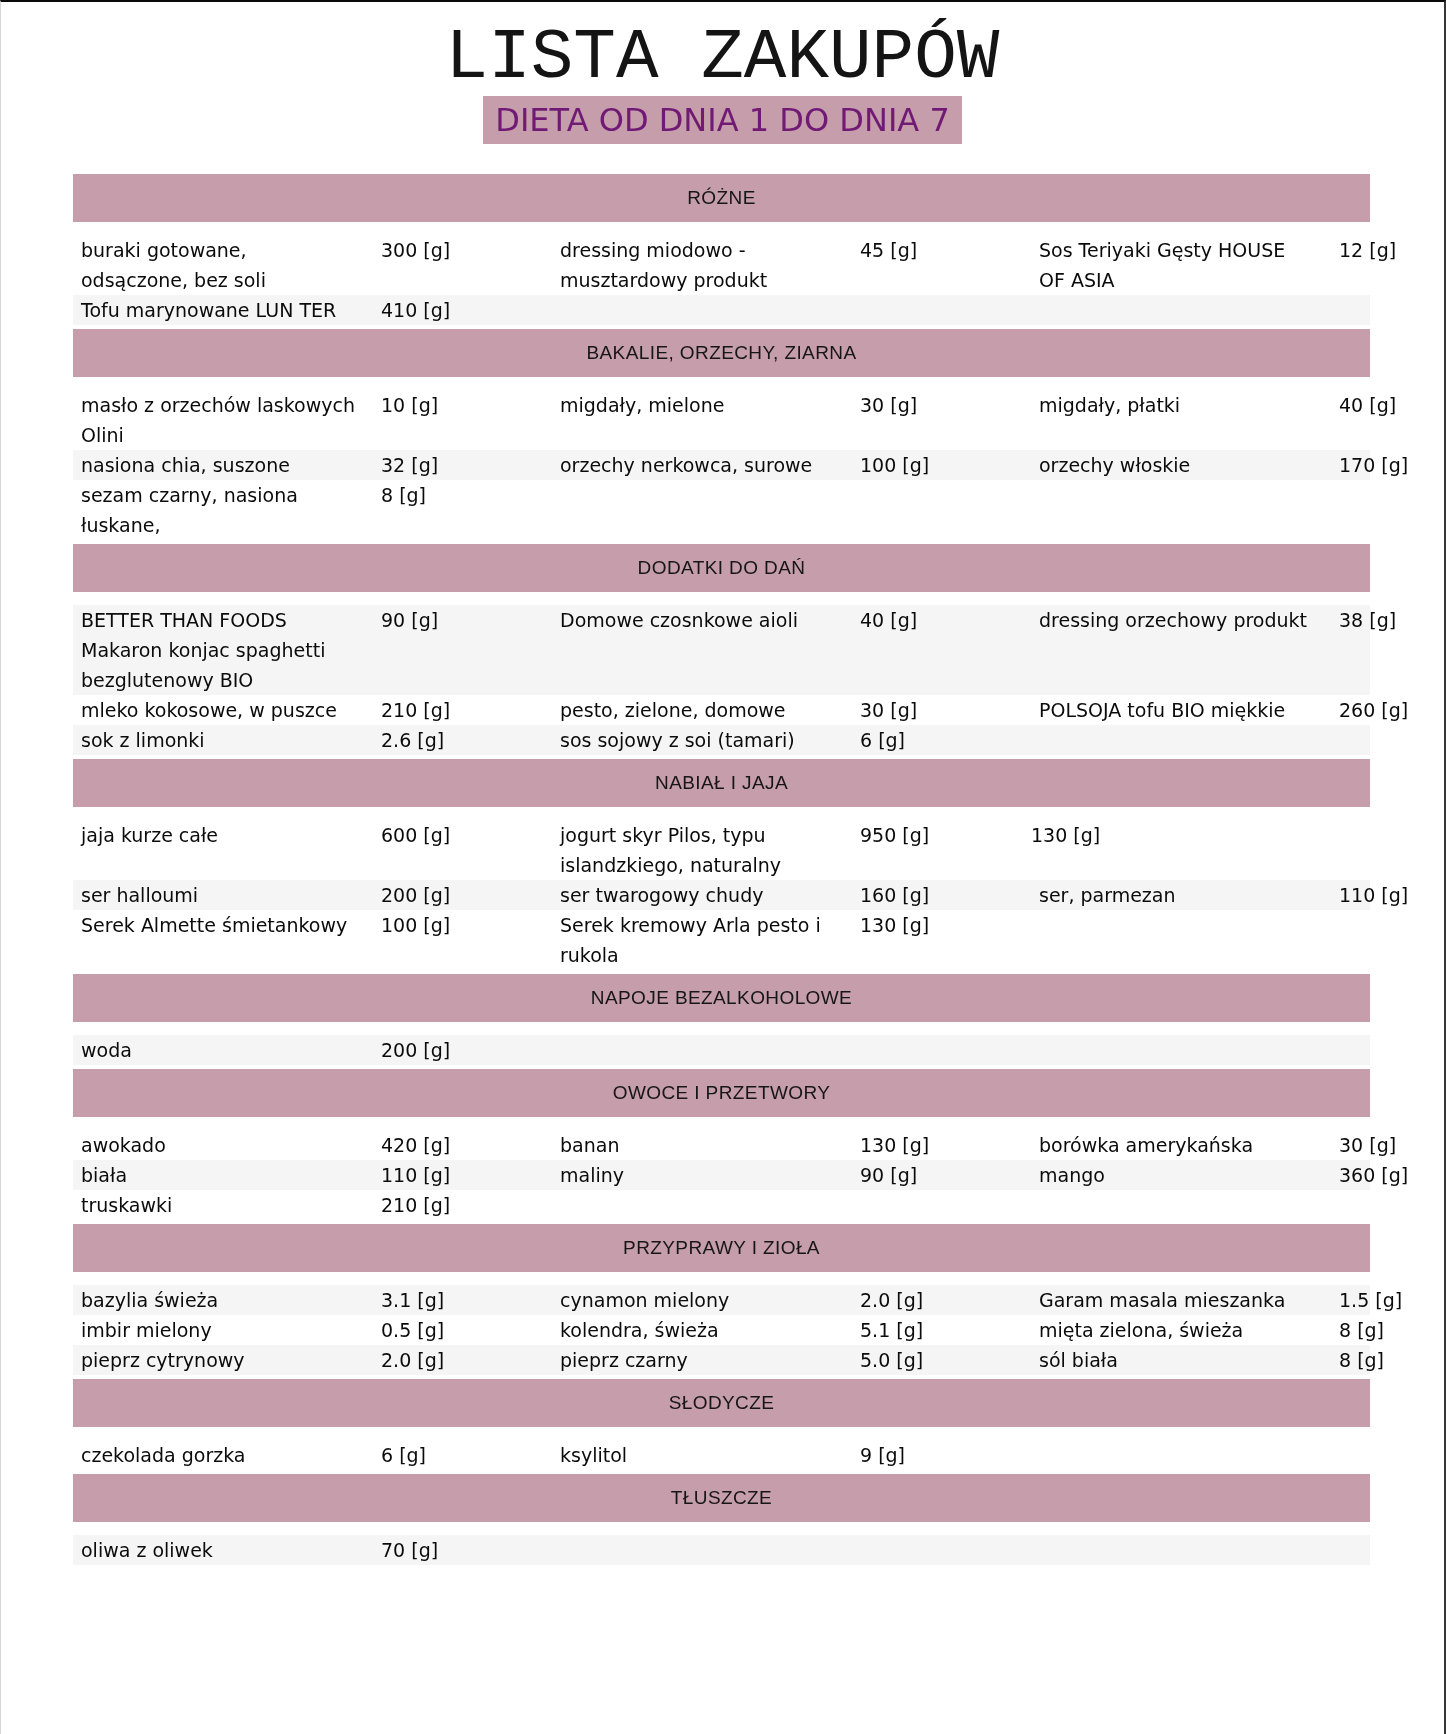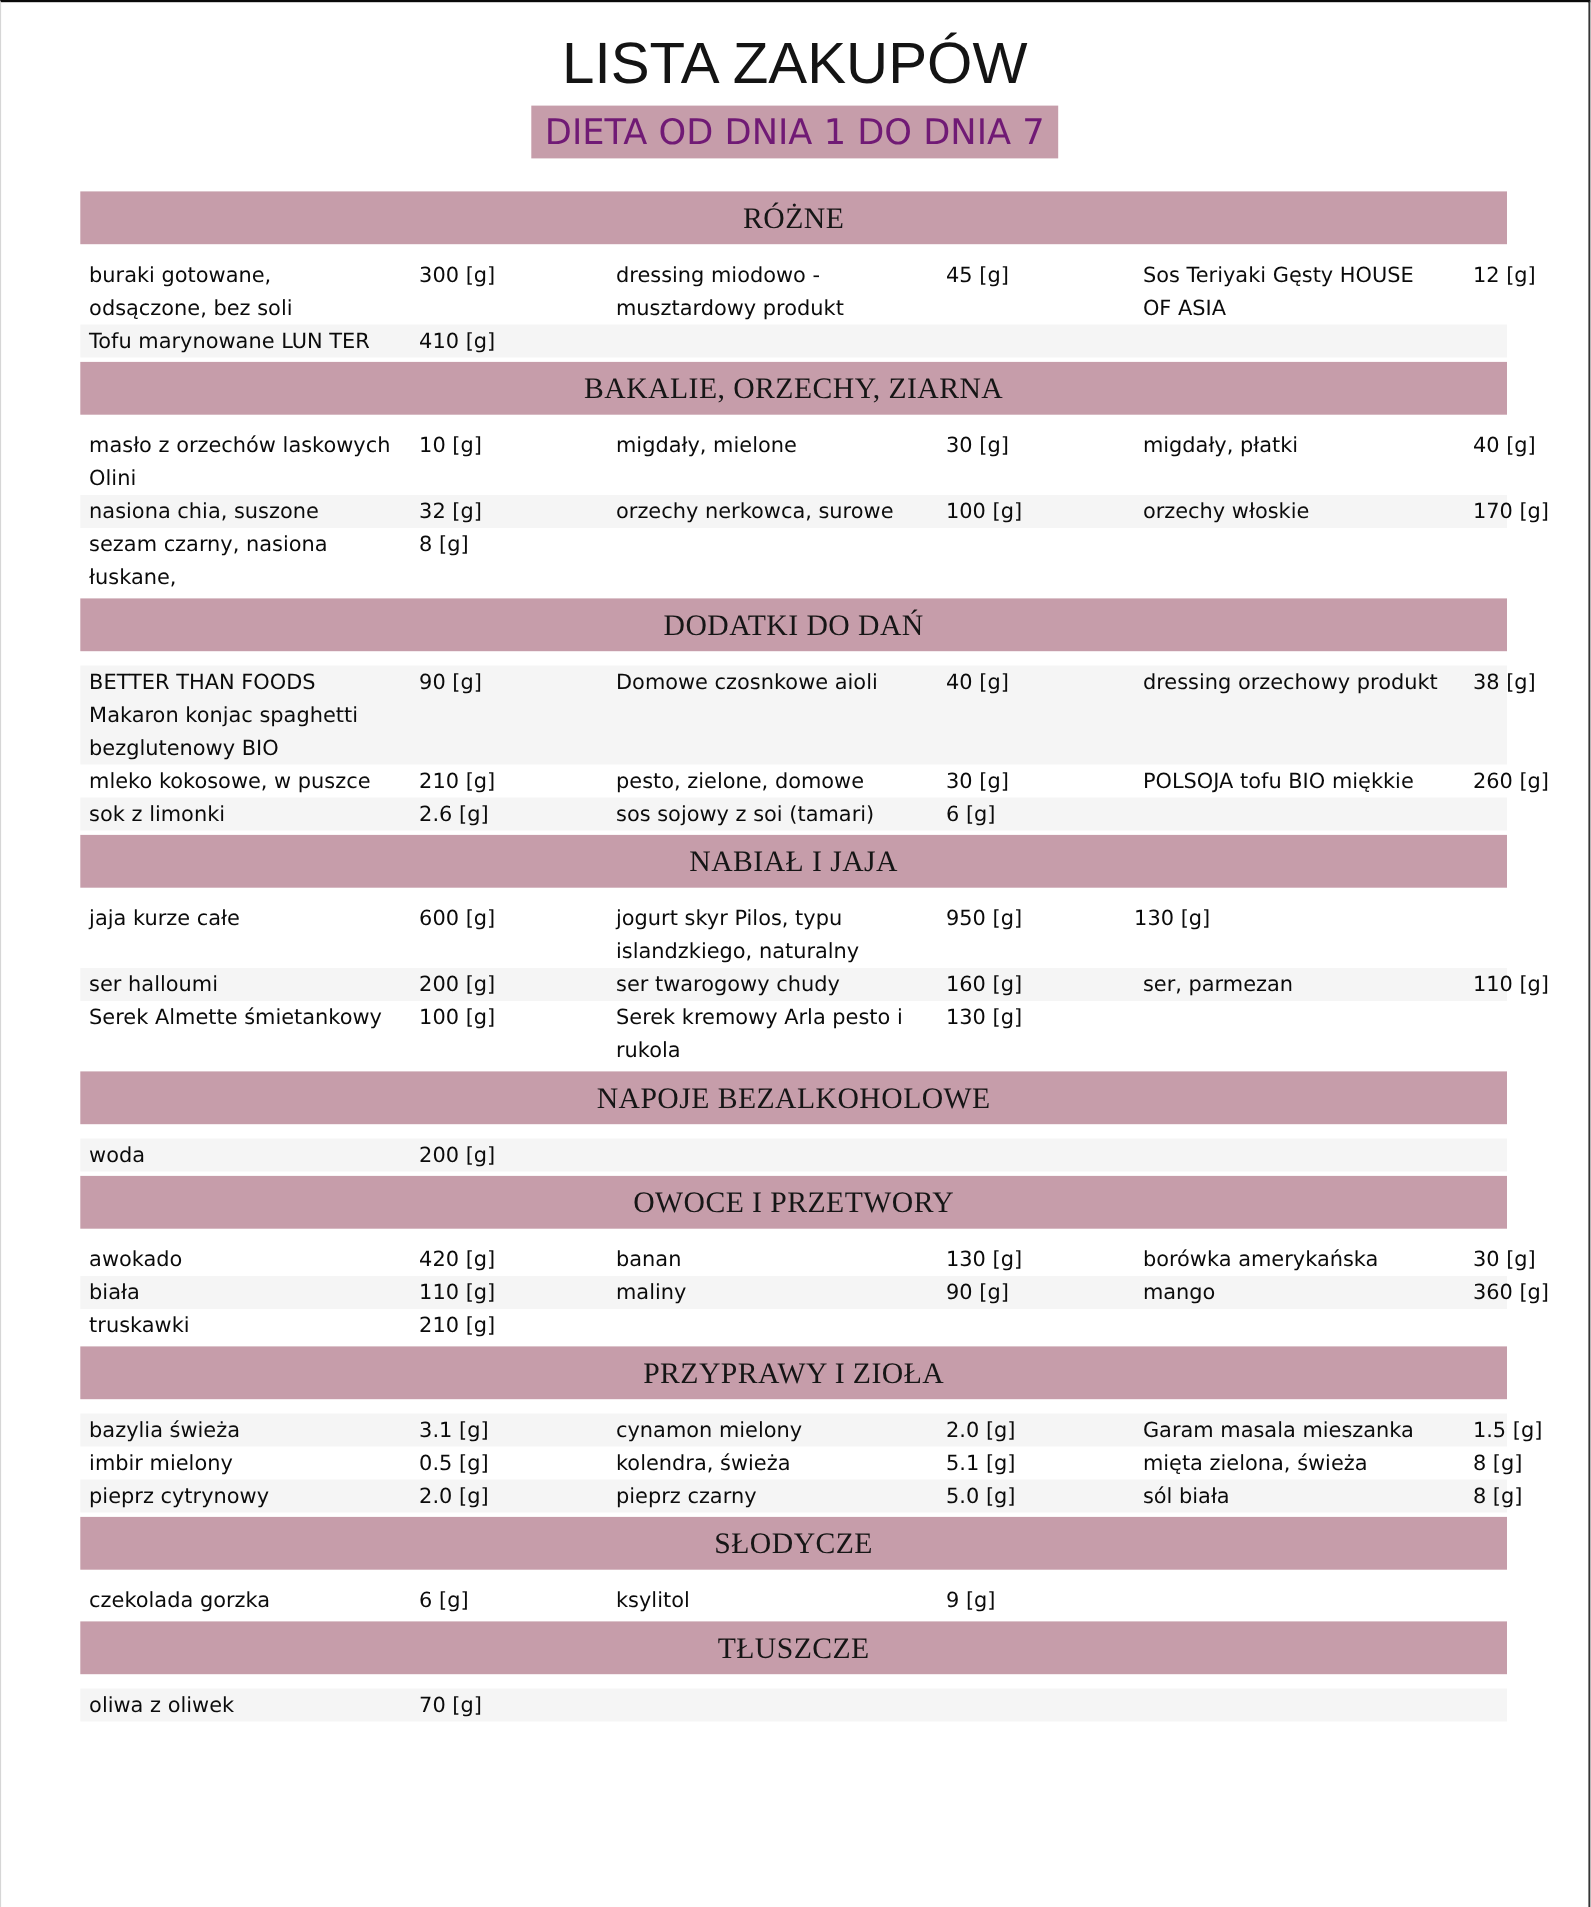--- a/index.html
+++ b/index.html
@@ -19,45 +19,45 @@
     border-left: 1px solid #d6d6d6;
     overflow: hidden;
     font-family: "DejaVu Sans", sans-serif;
     color: var(--ink);
   }
   .header-area {
     text-align: center;
     padding-top: 26px;
   }
   .page-title {
-    font-size: 53px;
+    font-size: 71px;
     line-height: 60px;
-    font-family: Liberation Sans, sans-serif;
+    font-family: Liberation Mono, monospace;
     color: #141414;
   }
   .subtitle-banner {
     display: inline-block;
     margin-top: 8px;
     background: var(--accent);
     padding: 6px 12px;
     font-size: 32px;
     line-height: 36px;
     color: #701a75;
   }
   .content {
     margin: 30px 74px 0 72px; 
   }
   .section-bar {
     height: 48px;
     background: var(--accent);
     display: flex;
     align-items: center;
     justify-content: center;
-    font-family: Liberation Serif, serif;
-    font-size: 27px;
+    font-family: Liberation Sans, sans-serif;
+    font-size: 19px;
     letter-spacing: 0.4px;
     color: #161616;
   }
   .rows {
     margin: 13px 0 4px 0;
   }
   .row {
     display: grid;
     grid-template-columns: 285px 148px 285px 148px 285px 149px;
     font-size: 19px;

